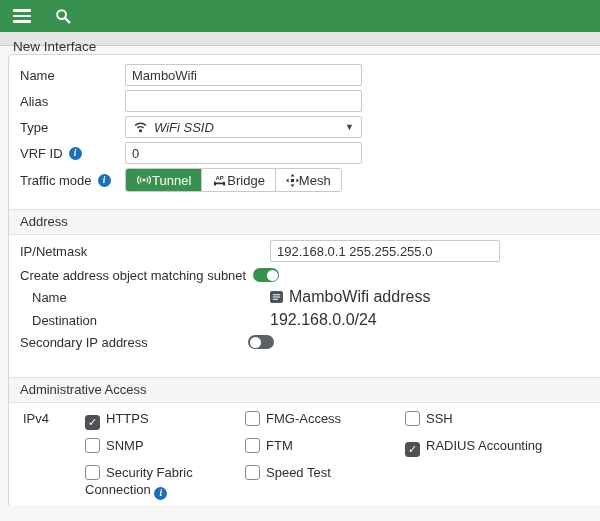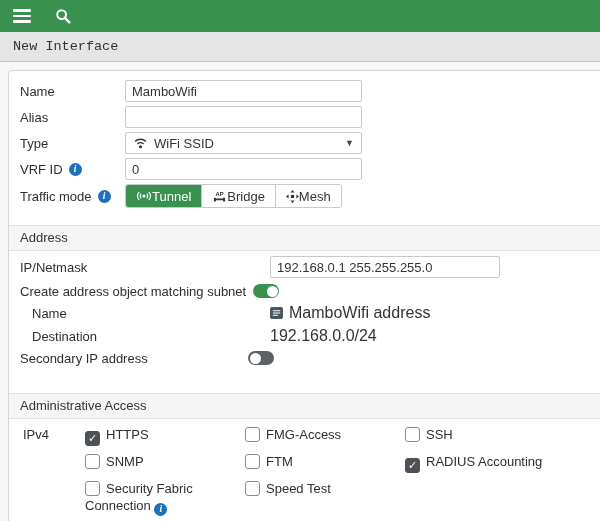--- a/index.html
+++ b/index.html
@@ -15,36 +15,36 @@
     --toggle-off:#5d6166;
   }
   .screen{ width:600px; height:521px; background:#f7f7f7; overflow:hidden; position:relative; }
 
   
   .topbar{ height:32px; background:var(--accent); display:flex; align-items:center; gap:24px; padding-left:13px; }
   .hamburger{ display:inline-flex; flex-direction:column; gap:3px; cursor:pointer; }
   .hamburger span{ display:block; width:18px; height:2.6px; background:#fff; border-radius:1px; }
 
   
-  .breadcrumb{ height:30px; background:#e5e5e5; border-bottom:1px solid #c9c9c9; line-height:29px; padding-left:13px; font-size:13.5px; color:#333;font-family:Liberation Mono, monospace; }
+  .breadcrumb{ height:14px; background:#e5e5e5; border-bottom:1px solid #c9c9c9; line-height:29px; padding-left:13px; font-size:13.5px; color:#333; }
 
   
   .panel{ margin:8px 0 0 8px; height:451px; background:#fff; border-left:1px solid #d6d6d6; border-top:1px solid #d6d6d6; border-top-left-radius:5px; }
 
   .form-top{ padding:9px 0 0 11px; }
   .row{ display:flex; align-items:center; margin-bottom:4px; min-height:22px; }
   .lbl{ width:105px; flex:none; font-size:13px; color:#2f2f2f; display:flex; align-items:center; gap:6px; }
   .lbl2{ width:250px; flex:none; font-size:13px; color:#2f2f2f; display:flex; align-items:center; gap:6px;text-align:right; }
   .row.indent{ padding-left:12px; }
   .row.indent .lbl2{ width:238px; }
 
   input.txt{ width:237px; height:22px; border:1px solid #c9c9c9; border-radius:2px; padding:0 6px; font-size:13px; color:#333; font-family:inherit; background:#fff; }
   input.txt.ipfield{ width:230px; }
 
-  .select{ width:237px; height:22px; border:1px solid #c9c9c9; border-radius:2px; display:flex; align-items:center; gap:6px; padding:0 7px; font-size:13px; color:#333; background:#fff; cursor:pointer; }
+  .select{ width:237px; height:22px; border:1px solid #c9c9c9; border-radius:2px; display:flex; align-items:center; gap:6px; padding:0 7px; font-size:13px; color:#333; background:#fff; cursor:pointer;font-style:italic; }
   .caret{ margin-left:auto; font-size:9px; color:#444; }
 
   .seg{ display:inline-flex; border:1px solid #c9c9c9; border-radius:3px; overflow:hidden; height:24px; background:#fff; }
   .seg-btn{ display:flex; align-items:center; gap:0; padding:0 10px; font-size:13px; color:#333; background:#fff; border-left:1px solid #c9c9c9; cursor:pointer; white-space:nowrap; }
   .seg-btn:first-child{ border-left:none; }
   .seg-btn.selected{ background:var(--accent); color:#fff; }
 
   .section-header{ height:26px; line-height:24px; background:#f5f5f5; border-top:1px solid #e2e2e2; border-bottom:1px solid #e2e2e2; padding-left:11px; font-size:13px; color:#333; }
   .section-header.address{ margin-top:17px; }
   .section-header.admin{ margin-top:26px; }

